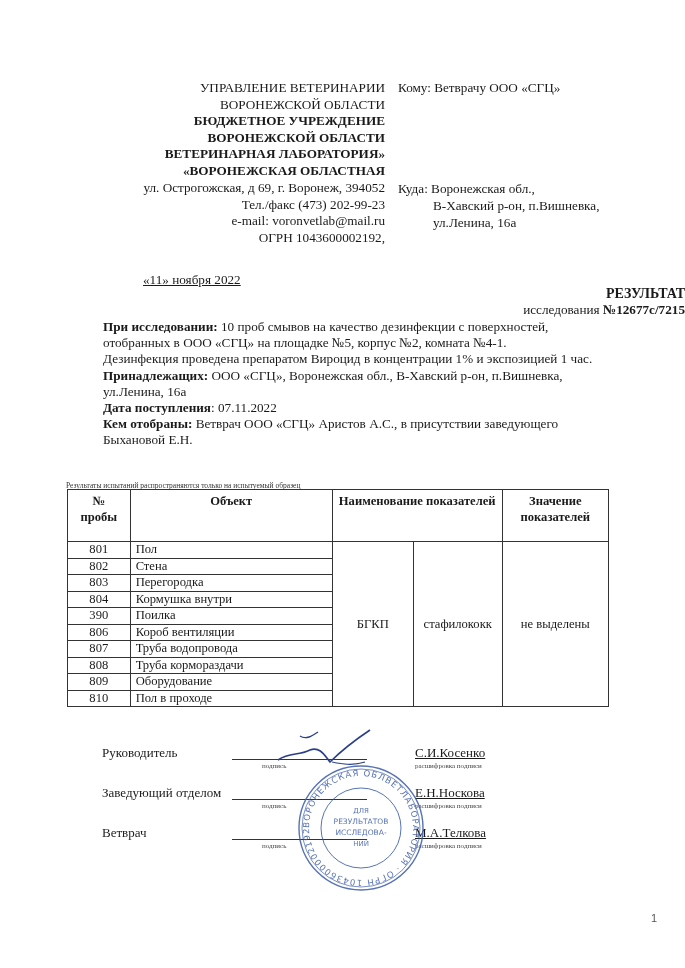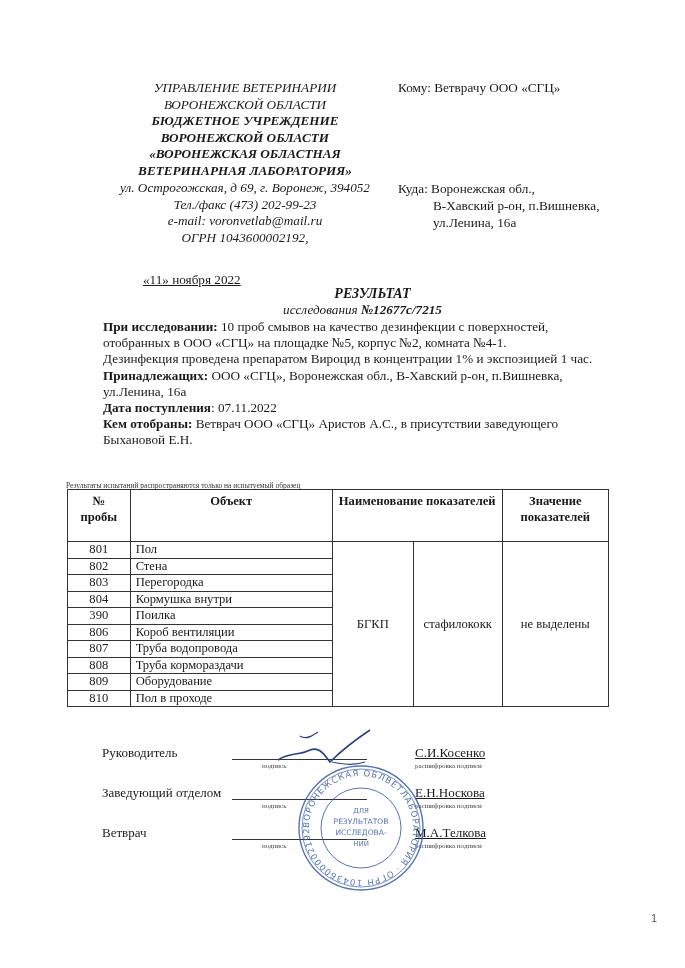--- a/index.html
+++ b/index.html
@@ -1,21 +1,21 @@
 <!DOCTYPE html>
 <html><head>
 <meta charset="utf-8">
 <style>
   html, body { margin: 0; padding: 0; }
   body {
     width: 685px; height: 968px; background: #ffffff; position: relative; overflow: hidden;
     font-family: "Liberation Serif", "DejaVu Serif", serif; color: #1a1a1a;
   }
   .abs { position: absolute; }
-  .center { text-align: center; font-style: italic; }
+  .center { text-align: right; }
   .b { font-weight: bold; }
   .hdr { left: 105px; top: 80px; width: 280px; font-size: 13.2px; line-height: 16.5px; }
   .hdr .bold { font-weight: bold; }
   .hdr .addr { margin-top: 1px; }
   .to { left: 398px; top: 80px; font-size: 13.2px; }
   .where { left: 398px; top: 180px; font-size: 13.2px; line-height: 17px; }
   .where .ind { padding-left: 35px; }
   .date { left: 143px; top: 272px; font-size: 13.2px; text-decoration: underline; }
   .title { left: 0; width: 685px; top: 286px; font-size: 14px; font-weight: bold; padding-left: 60px; box-sizing: border-box; }
   .subtitle { left: 0; width: 685px; top: 302px; font-size: 13.2px; padding-left: 40px; box-sizing: border-box; }
@@ -45,22 +45,22 @@
   .page-num { position: absolute; left: 651px; top: 912px; font-size: 11px; font-family: "Liberation Sans", sans-serif; color: #555; }
 </style>
 </head>
 <body>
 
 <div class="abs hdr center">
   <div>УПРАВЛЕНИЕ ВЕТЕРИНАРИИ</div>
   <div>ВОРОНЕЖСКОЙ ОБЛАСТИ</div>
   <div class="bold">БЮДЖЕТНОЕ УЧРЕЖДЕНИЕ</div>
   <div class="bold">ВОРОНЕЖСКОЙ ОБЛАСТИ</div>
+  <div class="bold">ВЕТЕРИНАРНАЯ ЛАБОРАТОРИЯ»</div>
   <div class="bold">«ВОРОНЕЖСКАЯ ОБЛАСТНАЯ</div>
-  <div class="bold">ВЕТЕРИНАРНАЯ ЛАБОРАТОРИЯ»</div>
   <div class="addr">ул. Острогожская, д 69, г. Воронеж, 394052</div>
   <div>Тел./факс (473) 202-99-23</div>
   <div>e-mail: voronvetlab@mail.ru</div>
   <div>ОГРН 1043600002192,</div>
 </div>
 
 <div class="abs to">Кому: Ветврачу ООО «СГЦ»</div>
 <div class="abs where">
   <div>Куда: Воронежская обл.,</div>
   <div class="ind">В-Хавский р-он, п.Вишневка,</div>

